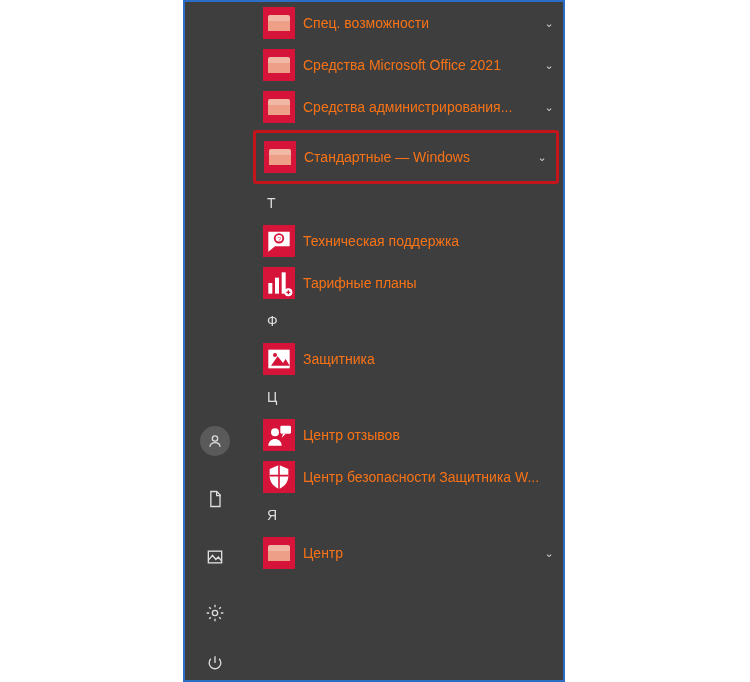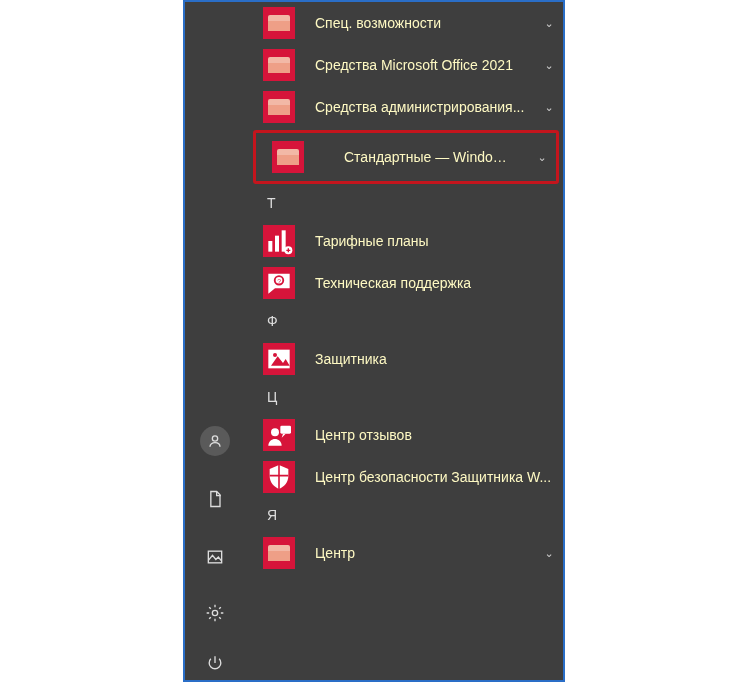--- a/index.html
+++ b/index.html
@@ -6,24 +6,24 @@
   .stage{width:750px;height:682px;position:relative;font-family:"Segoe UI",Arial,sans-serif;}
   .panel{position:absolute;left:183px;top:0;width:382px;height:682px;
     background:#3e3e3e;border:2px solid #2a6ec7;box-sizing:border-box;color:#fff;}
   .list{position:absolute;left:72px;top:0;right:0;bottom:0;}
   .row{display:flex;align-items:center;height:42px;padding-left:6px;position:relative;}
   .tile{width:32px;height:32px;display:flex;align-items:center;justify-content:center;flex:0 0 32px;}
   .tile.folder{background:#d6143a;}
   .tile.folder::after{content:"";width:22px;height:16px;background:#f2b8a6;border-radius:2px 2px 0 0;
       box-shadow:inset 0 -10px 0 #ee9f87;}
   .tile.app{background:#d6143a;}
-  .label{margin-left:20px;font-size:14px;color:#fef9c3;white-space:nowrap;overflow:hidden;text-overflow:ellipsis;flex:1;}
+  .label{margin-left:8px;font-size:14px;color:#f97316;white-space:nowrap;overflow:hidden;text-overflow:ellipsis;flex:1;}
   .chev{width:28px;display:flex;align-items:center;justify-content:center;color:#ccc;font-size:11px;}
   .letter{height:34px;display:flex;align-items:center;padding-left:10px;color:#ddd;font-size:14px;}
-  .highlight{border:3px solid #c4151d;border-radius:3px;margin:2px 4px 2px -4px;padding-left:16px;height:48px;gap:20px;}
+  .highlight{border:3px solid #c4151d;border-radius:3px;margin:2px 4px 2px -4px;padding-left:8px;height:48px;}
 
   
   .rail{position:absolute;left:0;top:0;width:60px;height:100%;}
   .railbtn{width:42px;height:42px;position:absolute;left:9px;color:#ddd;display:flex;align-items:center;justify-content:center;}
   .railbtn svg{width:20px;height:20px;}
   .avatar{width:30px;height:30px;border-radius:50%;background:#5a5a5a;display:flex;align-items:center;justify-content:center;}
   svg{stroke:#ddd;fill:none;stroke-width:1.6;}
   .tile.app svg{stroke:#fff;fill:#fff;}
 </style>
 </head>
@@ -59,39 +59,39 @@
         <span class="chev">⌄</span>
       </div>
 
       <div class="letter">
         <span>Т</span>
       </div>
 
       <div class="row">
         <div class="tile app">
           <svg viewBox="0 0 24 24">
+              <path d="M4 5h16v11H9l-5 4V5z" fill="#fff" stroke="none"></path>
+              <circle cx="12" cy="10" r="3.2" fill="none" stroke="#d6143a" stroke-width="1.4"></circle>
+              <text x="12" y="12.4" font-size="5" text-anchor="middle" fill="#d6143a" stroke="none">?</text>
+            </svg>
+        </div>
+        <span class="label">Техническая поддержка</span>
+      </div>
+
+      <div class="row">
+        <div class="tile app">
+          <svg viewBox="0 0 24 24">
               <rect x="4" y="12" width="3" height="8" fill="#fff" stroke="none"></rect>
               <rect x="9" y="8" width="3" height="12" fill="#fff" stroke="none"></rect>
               <rect x="14" y="4" width="3" height="16" fill="#fff" stroke="none"></rect>
               <circle cx="19" cy="19" r="3" fill="#fff" stroke="none"></circle>
               <path d="M19 17.5v3M17.5 19h3" stroke="#d6143a" stroke-width="1"></path>
             </svg>
         </div>
         <span class="label">Тарифные планы</span>
-      </div>
-
-      <div class="row">
-        <div class="tile app">
-          <svg viewBox="0 0 24 24">
-              <path d="M4 5h16v11H9l-5 4V5z" fill="#fff" stroke="none"></path>
-              <circle cx="12" cy="10" r="3.2" fill="none" stroke="#d6143a" stroke-width="1.4"></circle>
-              <text x="12" y="12.4" font-size="5" text-anchor="middle" fill="#d6143a" stroke="none">?</text>
-            </svg>
-        </div>
-        <span class="label">Техническая поддержка</span>
       </div>
 
       <div class="letter">
         <span>Ф</span>
       </div>
 
       <div class="row">
         <div class="tile app">
           <svg viewBox="0 0 24 24">
               <rect x="4" y="5" width="16" height="14" fill="#fff" stroke="none"></rect>

